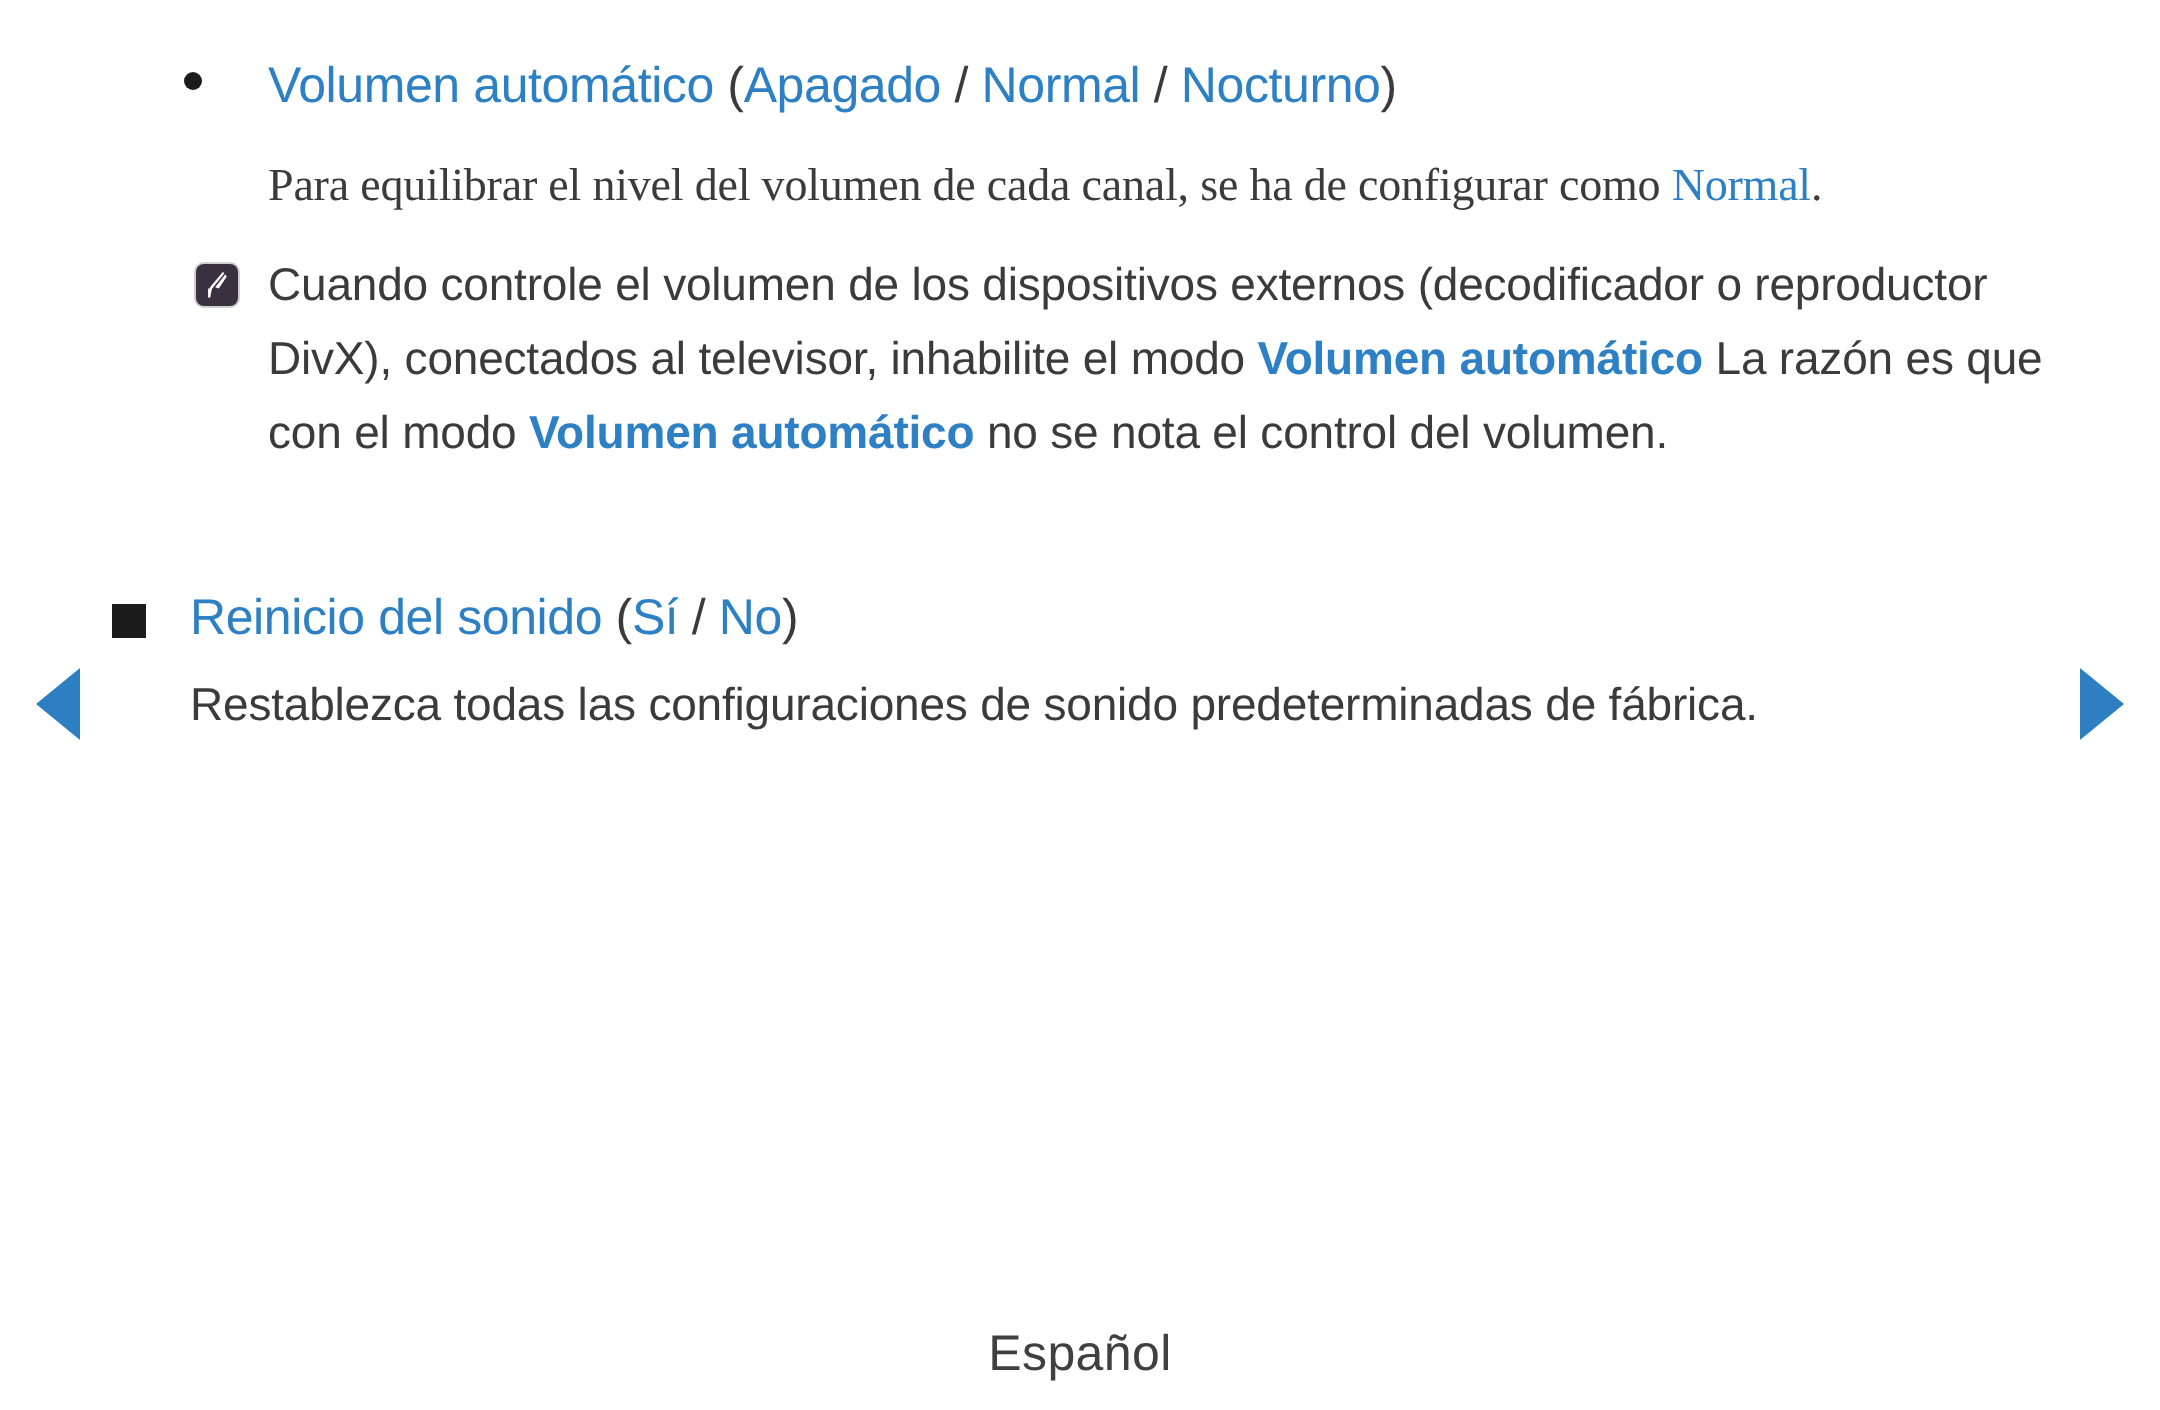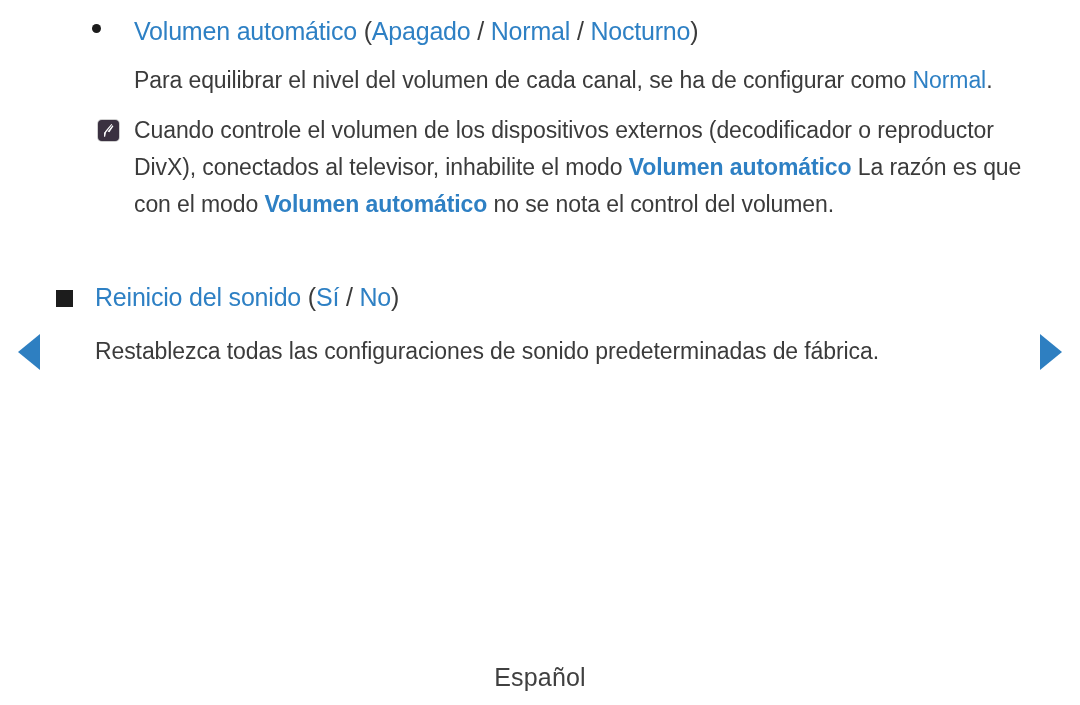--- a/index.html
+++ b/index.html
@@ -41,21 +41,21 @@
     border-bottom: 18px solid transparent;
     border-left: 22px solid #2e7fc1;
   }
 
   
   .content {
     position: absolute;
     left: 0;
     top: 0;
     width: 1080px;
-    padding-top: 12px;
+    padding-top: 24px;
   }
 
   .blue { color: #2e80c4; }
   .blue-b { color: #2e80c4; font-weight: bold; }
   .dark { color: #3b3b3b; }
 
   
   .item-round {
     position: relative;
     margin-left: 92px;
@@ -79,21 +79,21 @@
 
   
   .para {
     margin-left: 134px;
     margin-right: 70px;
     font-size: 23px;
     line-height: 39px;
     letter-spacing: -0.1px;
     color: #3b3b3b;
   }
-  .para.gap { margin-top: 11px; }
+  .para.gap { margin-top: 11px; font-family: Liberation Serif, serif; }
 
   
   .note {
     position: relative;
     margin-left: 98px;
     margin-right: 55px;
     margin-top: 12px;
   }
   .note-icon {
     position: absolute;
@@ -131,21 +131,21 @@
   }
   .item-square .heading {
     margin-left: 39px;
     font-size: 25px;
     line-height: 36px;
     letter-spacing: -0.2px;
     margin-top: 15px;
   }
   .item-square .sub {
     margin-left: 39px;
-    margin-top: 18px;
+    margin-top: 7px;
     font-size: 23px;
     line-height: 36px;
     letter-spacing: -0.1px;
     color: #3b3b3b;
   }
 
   
   .footer {
     position: absolute;
     left: 0;

